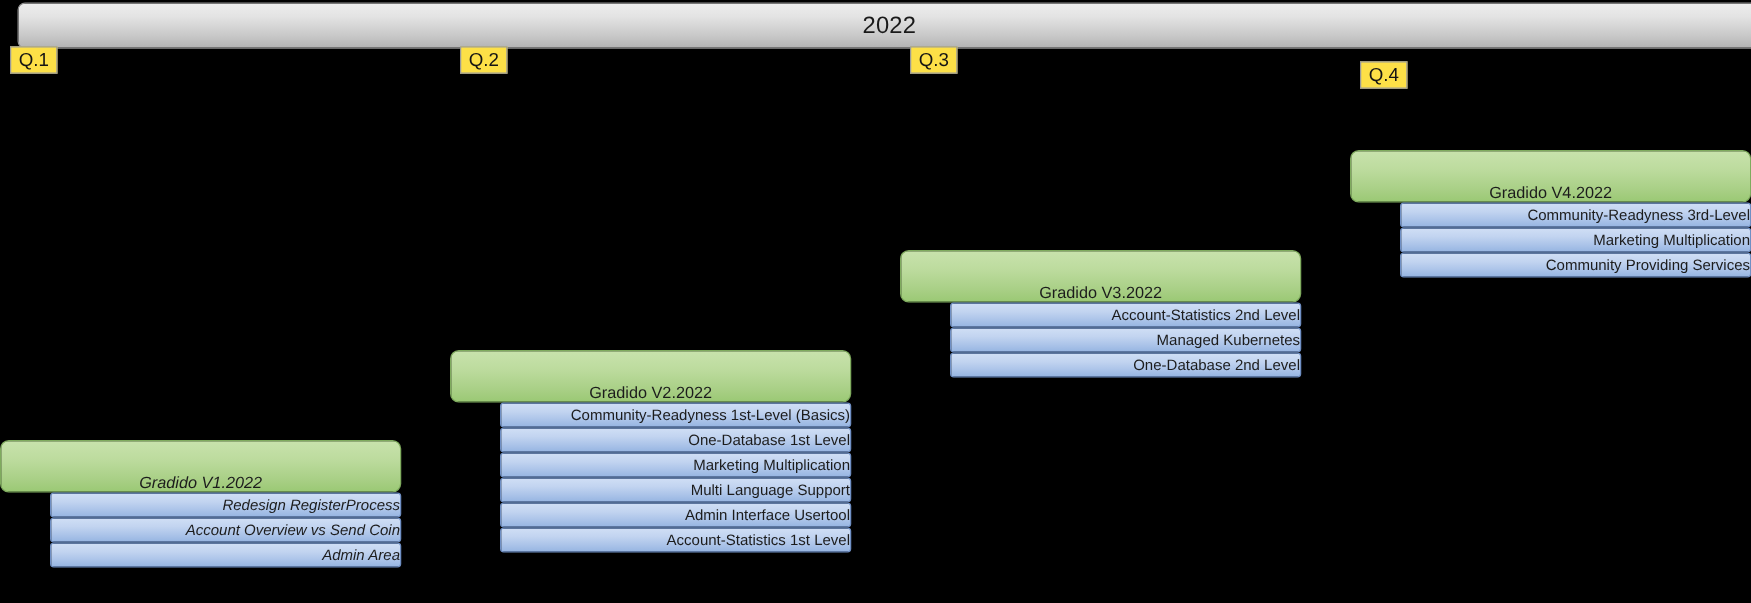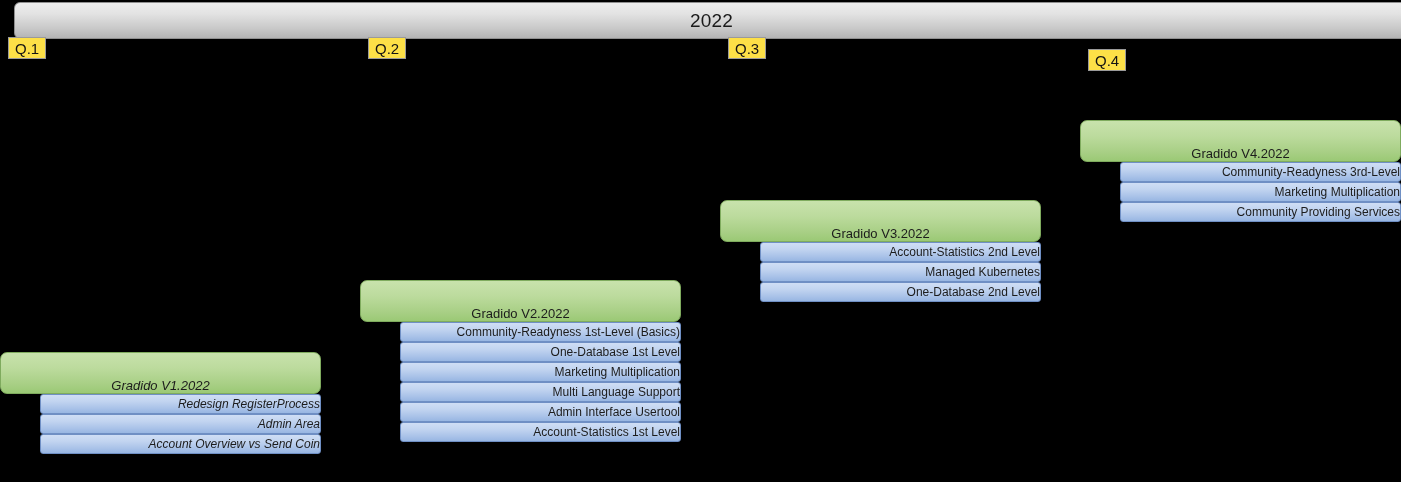--- a/index.html
+++ b/index.html
@@ -106,24 +106,24 @@
 
 <div class="release-group" style="left:0px; top:352px;font-style:italic;">
   <div class="release-header">
     <span>Gradido V1.2022</span>
   </div>
   <div class="release-items">
     <div class="release-item">
         <span>Redesign RegisterProcess</span>
       </div>
     <div class="release-item">
-        <span>Admin Area</span>
+        <span>Account Overview vs Send Coin</span>
       </div>
     <div class="release-item">
-        <span>Account Overview vs Send Coin</span>
+        <span>Admin Area</span>
       </div>
   </div>
 </div>
 
 <div class="release-group" style="left:360px; top:280px;">
   <div class="release-header">
     <span>Gradido V2.2022</span>
   </div>
   <div class="release-items">
     <div class="release-item">

